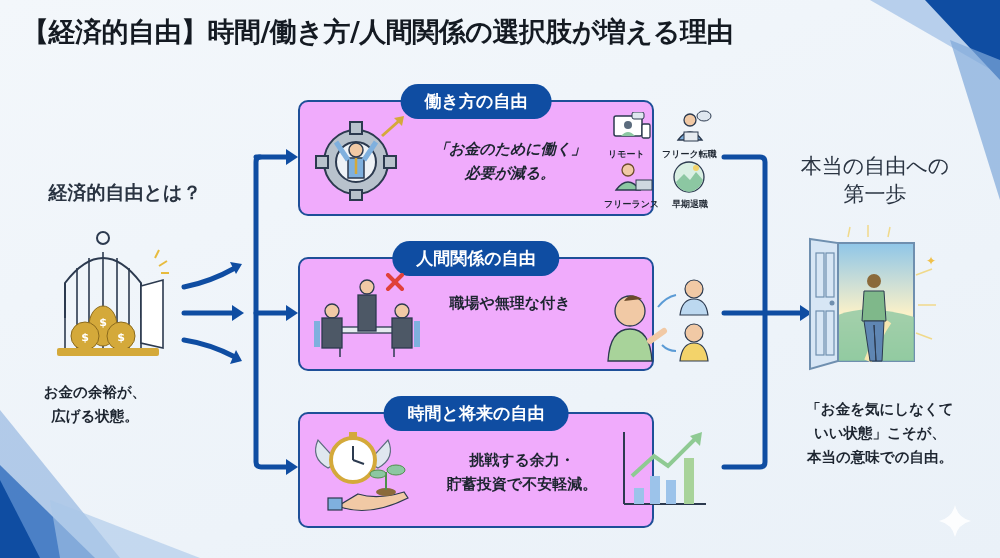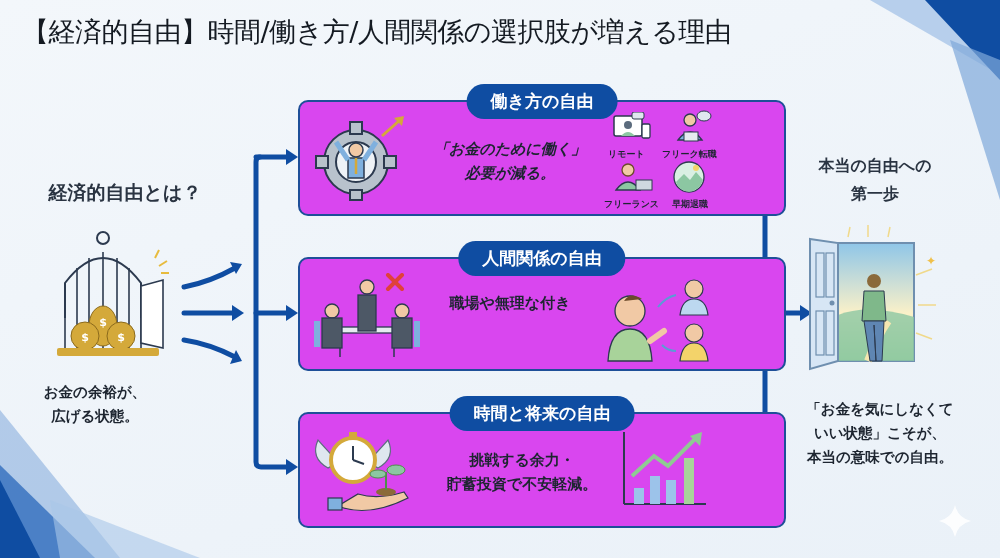--- a/index.html
+++ b/index.html
@@ -6,44 +6,44 @@
   html, body { width: 1000px; height: 558px; overflow: hidden; }
   body {
     position: relative;
     background: linear-gradient(160deg, #f3f7fb 0%, #eaf1f8 100%);
     font-family: "DejaVu Sans", "Liberation Sans", sans-serif;
     color: #1d2530;
   }
   .deco { position: absolute; inset: 0; pointer-events: none; }
   .title {
     position: absolute; left: 22px; top: 14px;
-    font-size: 27px; font-weight: normal; color: #141a22; letter-spacing: -0.5px; text-align: right;
+    font-size: 27px; font-weight: bold; color: #141a22; letter-spacing: -0.5px; text-align: right;
   }
   .left-heading {
     position: absolute; left: 30px; top: 180px; width: 190px; text-align: center;
     font-size: 19px; font-weight: bold; color: #2a3442;
   }
   .left-desc {
     position: absolute; left: 20px; top: 380px; width: 150px; text-align: center;
     font-size: 14.5px; font-weight: bold; line-height: 24px; color: #1d2530;
   }
   .cage { position: absolute; left: 55px; top: 228px; }
   .right-heading {
     position: absolute; left: 775px; top: 152px; width: 200px; text-align: center;
-    font-size: 16px; font-weight: bold; line-height: 28px; color: #2a3442;
+    font-size: 21px; font-weight: normal; line-height: 28px; color: #2a3442;
   }
   .right-desc {
     position: absolute; left: 770px; top: 397px; width: 220px; text-align: center;
     font-size: 14.5px; font-weight: bold; line-height: 24px; color: #1d2530;
   }
   .door { position: absolute; left: 808px; top: 225px; }
   .card {
-    position: absolute; left: 298px; width: 488px;
+    position: absolute; left: 298px; width: 356px;
     border: 2.5px solid #1e4f98; border-radius: 10px;
-    background: #d946ef;
+    background: #f0abfc;
   }
   .pill {
     position: absolute; left: 50%; transform: translateX(-50%); top: -18px;
     background: #0f4da2; color: #fff; font-weight: bold; font-size: 17px;
     padding: 6px 24px; border-radius: 20px; white-space: nowrap;
   }
   .card-text {
     position: absolute; text-align: center; font-weight: bold;
     font-size: 15px; line-height: 24px; color: #1d2530;
   }

